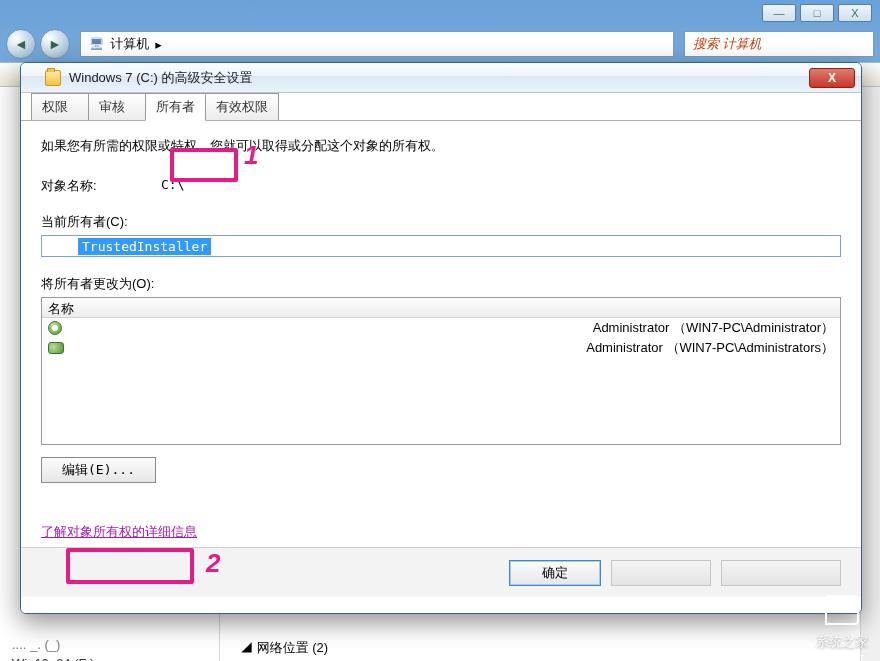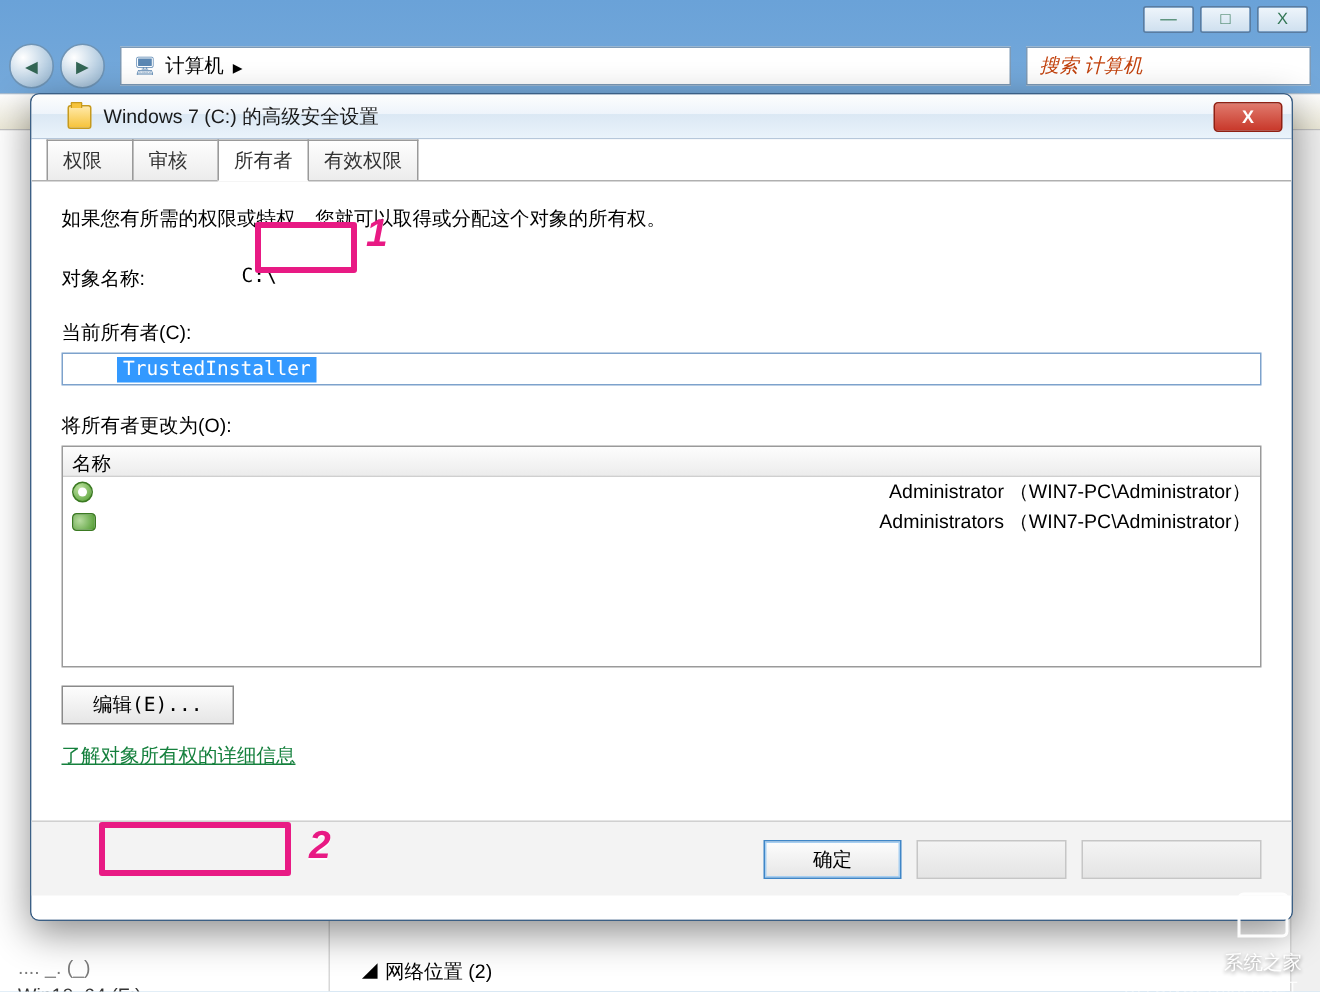--- a/index.html
+++ b/index.html
@@ -49,21 +49,21 @@
   .owner-input .sel-text { background:#3399ff; color:#fff; padding:1px 4px; font-family:"NSimSun","SimSun",monospace; font-size:13px;margin-left:36px; }
 
   .listbox { width:100%; height:148px; border:1px solid #9a9a9a; background:#fff; overflow:auto; }
   .list-header { height:20px; background:linear-gradient(#fdfdfd,#ececec); border-bottom:1px solid #cfcfcf; padding:2px 6px; font-size:13px;}
   .list-row { display:flex; align-items:center; gap:6px; padding:1px 6px; font-family:"NSimSun","SimSun",monospace; font-size:13px;justify-content:space-between;}
   .user-icon { width:14px;height:14px; border-radius:50%; background:radial-gradient(circle at 35% 30%, #bfe3a2, #4f9b2f); border:1px solid #3b7a22; position:relative;}
   .user-icon::after{content:"";position:absolute;left:3px;top:3px;width:6px;height:6px;border-radius:50%;background:#fff;}
   .group-icon { width:16px;height:12px; background:radial-gradient(circle at 30% 40%,#b7dba0,#4f9b2f); border:1px solid #3b7a22; border-radius:3px;}
 
   .edit-btn { display:inline-block; min-width:108px; height:26px; border:1px solid #8a8a8a; background:linear-gradient(#fdfdfd,#e6e6e6); padding:0 20px; margin-top:12px; font-family:"SimSun",monospace;}
-  .link { display:inline-block; margin-top:12px; color:#15803d; }
+  .link { display:inline-block; margin-top:40px; color:#a21caf; }
 
   .dlg-footer { position:absolute; left:0; right:0; bottom:16px; height:50px; border-top:1px solid #d0d0d0; background:#f3f3f3; display:flex; justify-content:flex-end; align-items:center; gap:10px; padding:0 20px;}
   .dlg-footer button { min-width:92px; height:26px; border:1px solid #8a8a8a; background:linear-gradient(#fdfdfd,#e6e6e6); }
   .dlg-footer button.primary { border:1px solid #3f86c7; box-shadow:0 0 0 1px #a6cef1 inset;}
   .dlg-footer button.ghost { color:#a0a0a0; background:linear-gradient(#f4f4f4,#e4e4e4); border:1px solid #c6c6c6; width:100px;}
   .dlg-footer button.ghost.wide{width:120px;}
 
   
   .annot-box { position:absolute; border:4px solid #e81a84; pointer-events:none; border-radius:2px;}
   .annot-num { position:absolute; font-size:26px; font-weight:bold; font-style:italic; color:#e81a84; pointer-events:none; text-shadow:0 1px 0 #fff;}
@@ -137,21 +137,21 @@
 
       <div class="section-label">将所有者更改为(O):</div>
       <div class="listbox">
         <div class="list-header">名称</div>
         <div class="list-row">
           <span class="user-icon"></span>
           <span>Administrator （WIN7-PC\Administrator）</span>
         </div>
         <div class="list-row">
           <span class="group-icon"></span>
-          <span>Administrators （WIN7-PC\Administrator）</span>
+          <span>Administrator （WIN7-PC\Administrators）</span>
         </div>
       </div>
 
       <button class="edit-btn">编辑(E)...</button>
       <br>
       <a class="link" href="#">了解对象所有权的详细信息</a>
 
       <div class="dlg-footer">
         <button class="primary">确定</button>
         <button class="ghost"></button>

